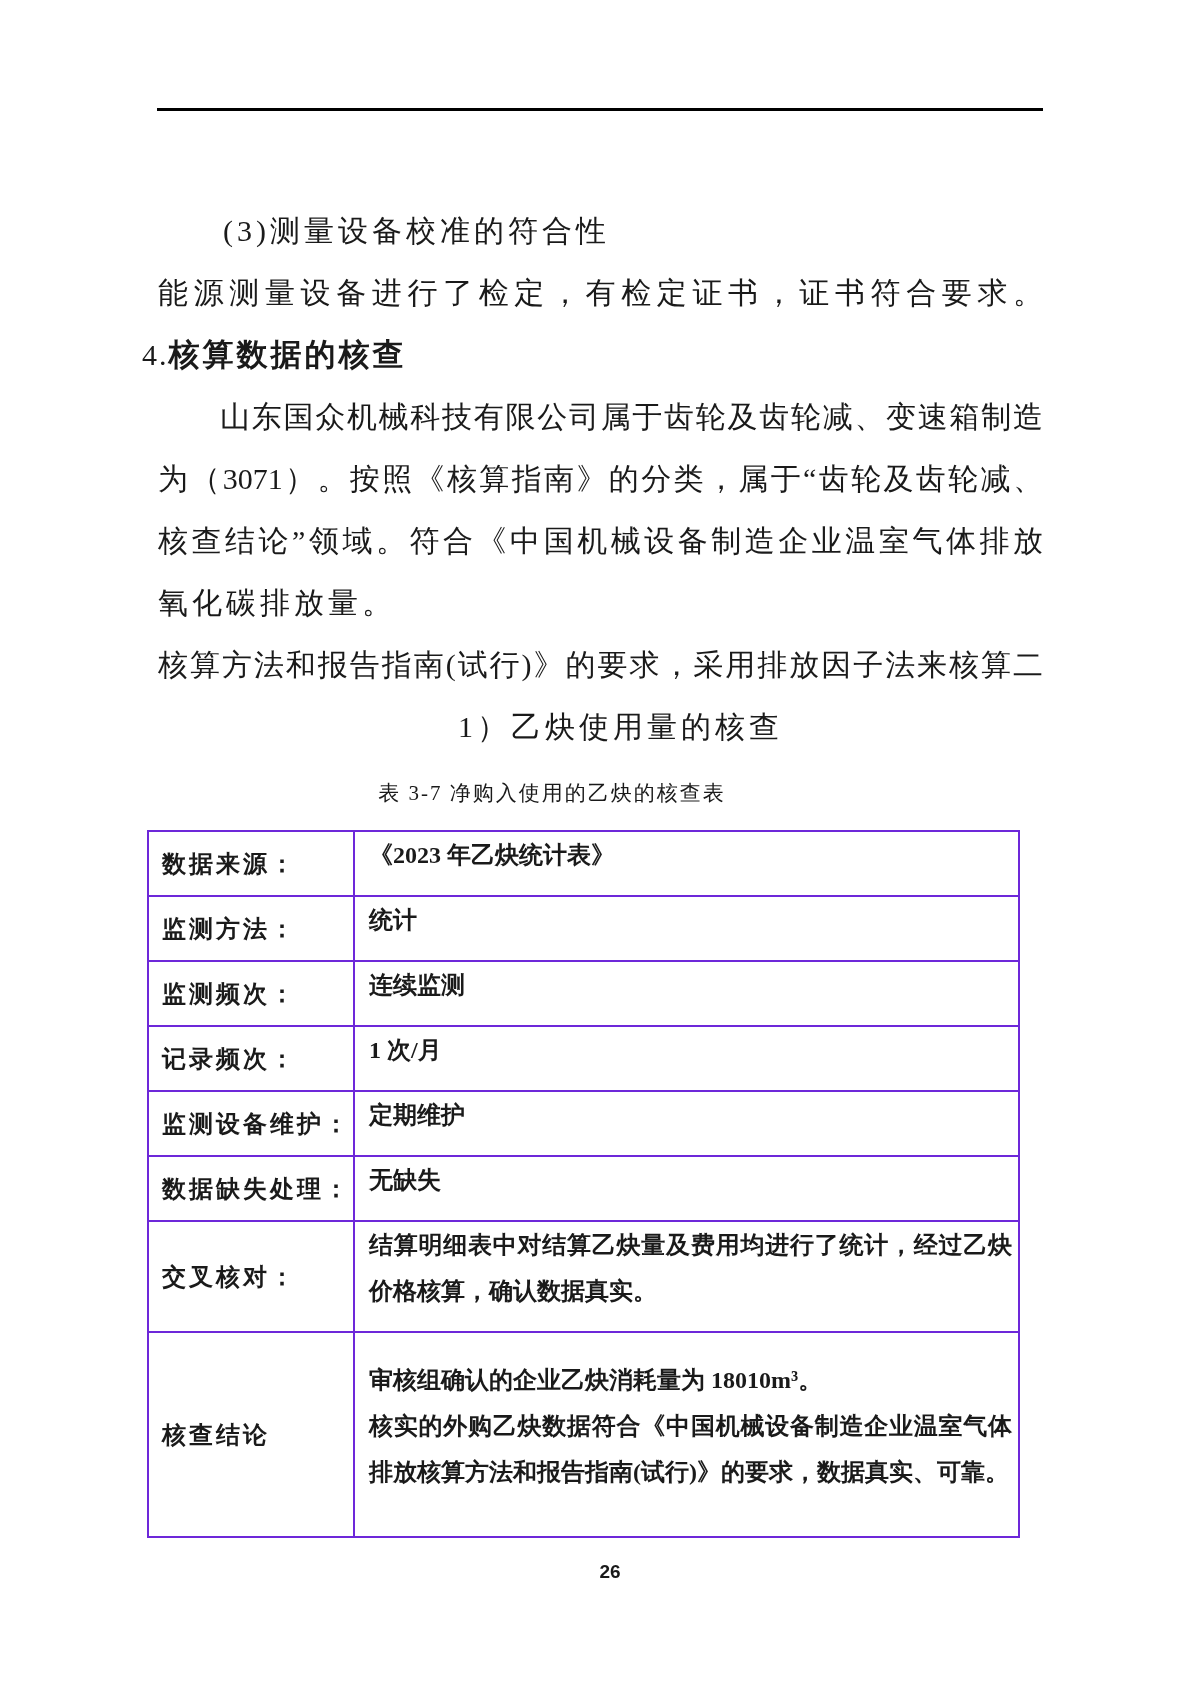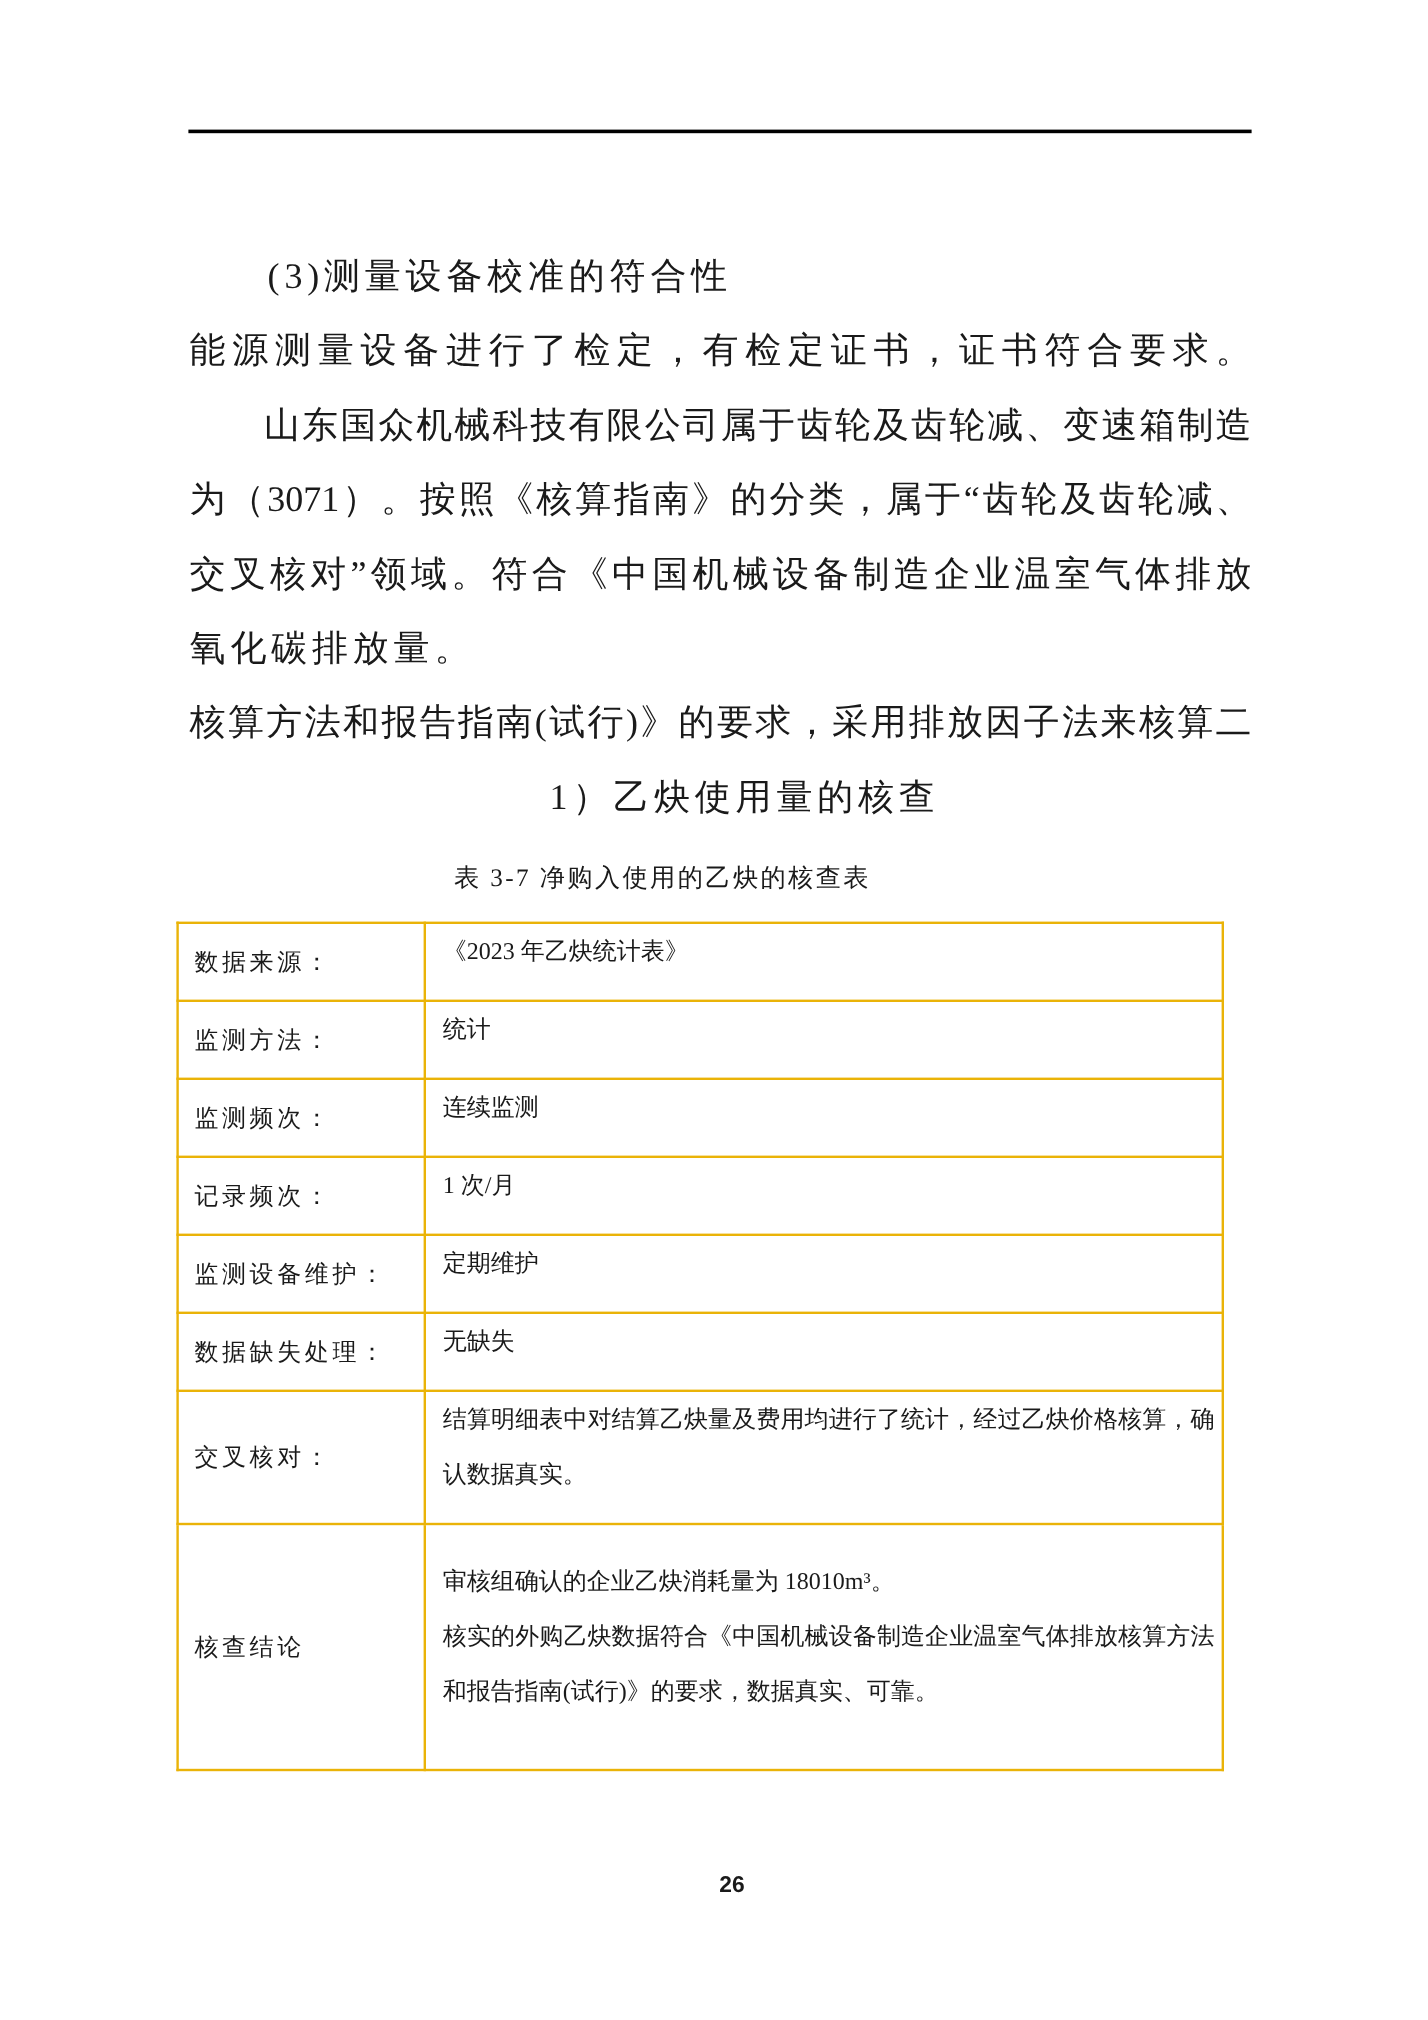--- a/index.html
+++ b/index.html
@@ -49,24 +49,25 @@
     text-align:center;
     white-space:nowrap;
   }
   table.vtable {
     margin:8px 0 0 5px;
     width:873px;
     border-collapse:collapse;
     table-layout:fixed;
   }
   table.vtable td {
-    border:2px solid #eab308;
-    font-size:20px;
+    border:2px solid #6d28d9;
+    font-size:24px;
     vertical-align:middle;
     overflow:hidden;
+    font-weight:bold;
   }
   col.c1 { width:206px; }
   tr.r-single { height:44px; }
   tr.r-cross  { height:110px; }
   tr.r-concl  { height:205px; }
   td.lbl { padding:0 4px 0 13px; letter-spacing:3px; white-space:nowrap; }
   td.val { padding:0 6px 17px 14px; line-height:46px; }
   td.val.justify { text-align:justify; }
   .pagenum {
     position:absolute; top:1558px; left:15px;
@@ -82,24 +83,27 @@
 
 <div class="page">
   <div class="content">
 
     <div class="top-rule"></div>
 
     <div class="bodyline spaced indent-h3 first-after-rule">(3)测量设备校准的符合性</div>
 
     <div class="bodyline just">能源测量设备进行了检定，有检定证书，证书符合要求。</div>
 
+    <div class="h4">
+      <span class="h4num">4.</span><span class="h4text">核算数据的核查</span>
+    </div>
 
     <div class="bodyline just indent-para">山东国众机械科技有限公司属于齿轮及齿轮减、变速箱制造</div>
     <div class="bodyline just">为（3071）。按照《核算指南》的分类，属于“齿轮及齿轮减、</div>
-    <div class="bodyline just">交叉核对”领域。符合《中国机械设备制造企业温室气体排放</div>
+    <div class="bodyline just">核查结论”领域。符合《中国机械设备制造企业温室气体排放</div>
     <div class="bodyline spaced">氧化碳排放量。</div>
     <div class="bodyline just">核算方法和报告指南(试行)》的要求，采用排放因子法来核算二</div>
 
 
     <div class="bodyline spaced indent-sub">1）乙炔使用量的核查</div>
 
     <div class="caption">表 3-7 净购入使用的乙炔的核查表</div>
 
     <table class="vtable">
       <colgroup>

